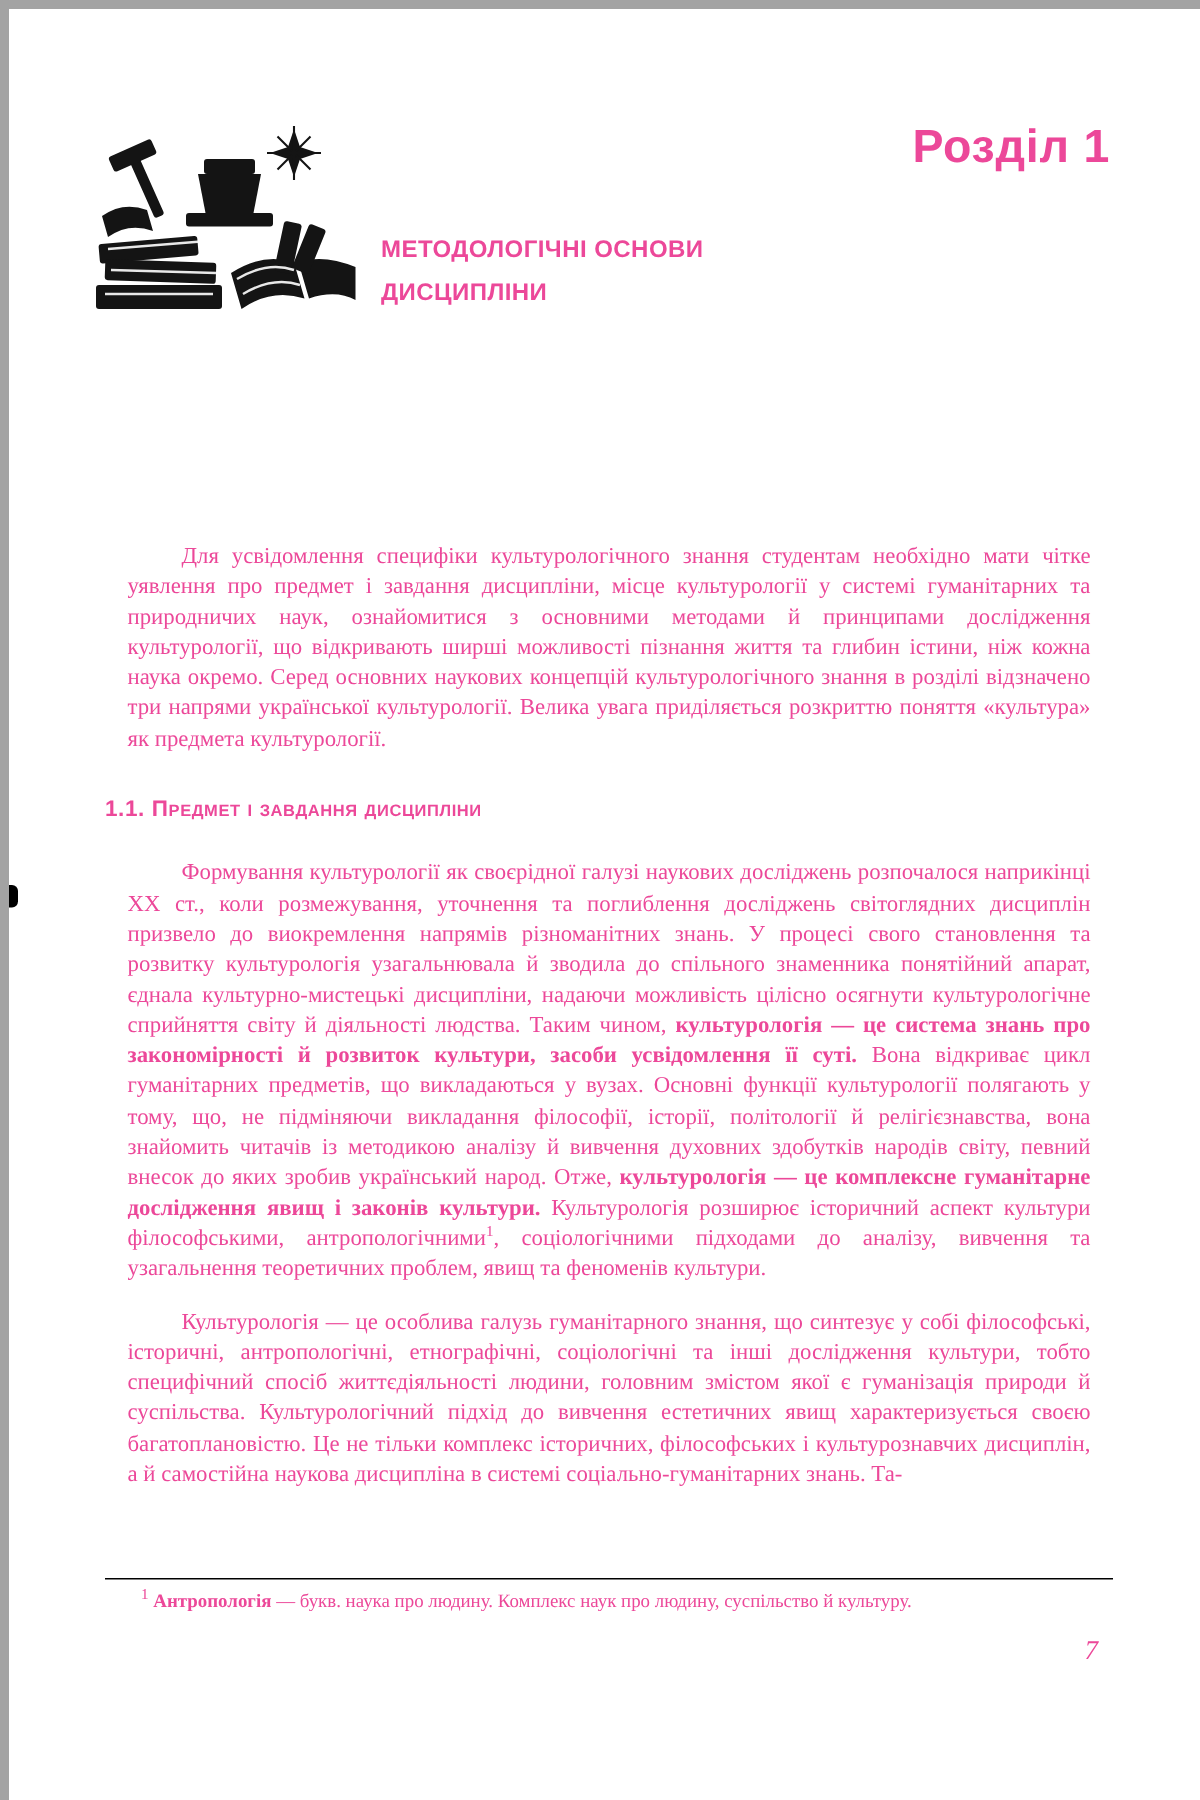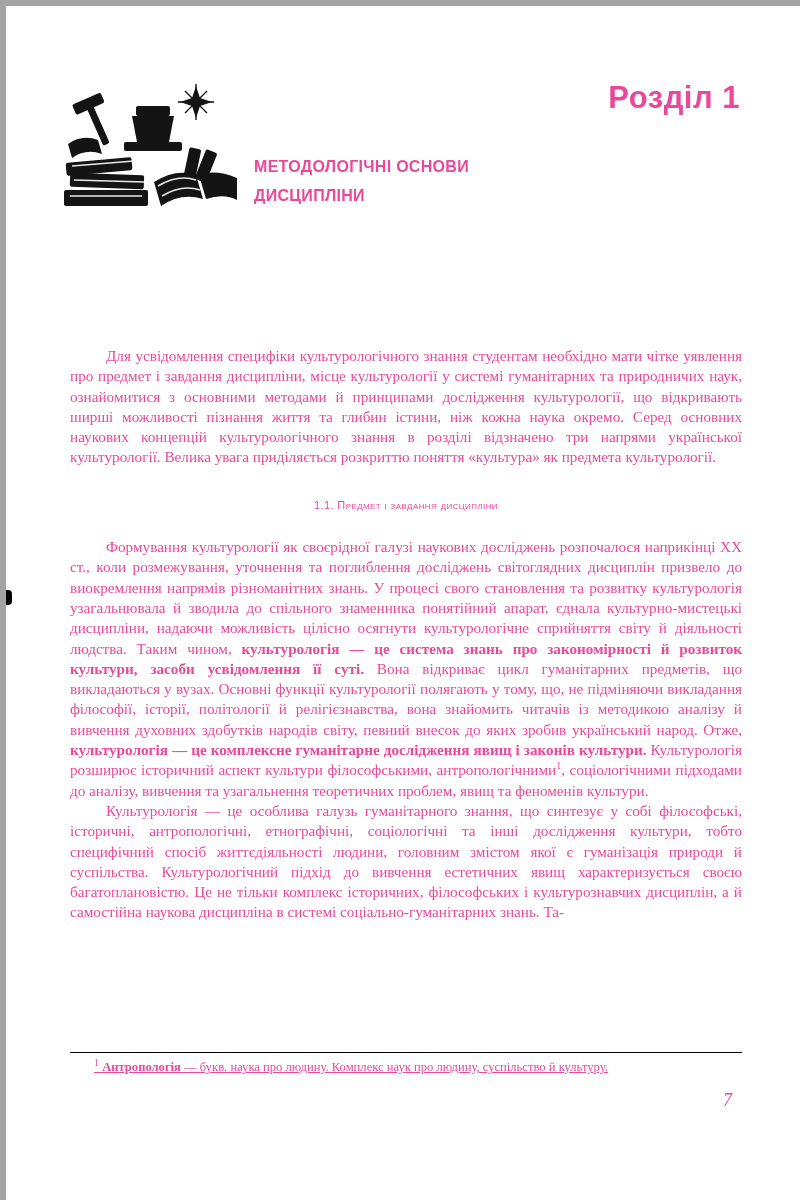--- a/index.html
+++ b/index.html
@@ -23,40 +23,39 @@
     font-family:"Liberation Sans",sans-serif;
     font-weight:bold;font-size:16px;line-height:29px;letter-spacing:.3px;
   }
   .body-text{
     position:absolute;left:64px;top:340px;width:672px;
     font-family:"Liberation Serif",serif;
     font-size:15.2px;line-height:20.3px;
     text-align:justify;
     hyphens:auto;
   }
-  .para{margin:0;text-indent:36px;}
+  .para{margin:15px;text-indent:36px;}
   .section-heading{
     margin:27px 0 22px;
-    text-align:center;
     font-family:"Liberation Sans",sans-serif;
-    font-weight:normal;font-size:11px;
+    font-weight:bold;font-size:15px;
     font-variant:small-caps;
     letter-spacing:.4px;
   }
   b{font-weight:bold;}
   sup{font-size:10px;line-height:0;vertical-align:super;}
   .footnote{
     position:absolute;left:64px;top:1046px;width:672px;
     border-top:1px solid #000;
     padding-top:6px;
     font-family:"Liberation Serif",serif;
     font-size:12.6px;line-height:16px;
     text-align:justify;
   }
-  .footnote p{margin:0;text-indent:24px;text-decoration:underline;}
+  .footnote p{margin:0;text-indent:24px;}
   .page-number{
     position:absolute;top:1084px;right:72px;
     font-family:"Liberation Serif",serif;
     font-style:italic;font-size:18px;
   }
   .scan-mark{
     position:absolute;left:0;top:584px;width:6px;height:15px;
     background:#000;border-radius:0 4px 4px 0;
   }
 </style>

